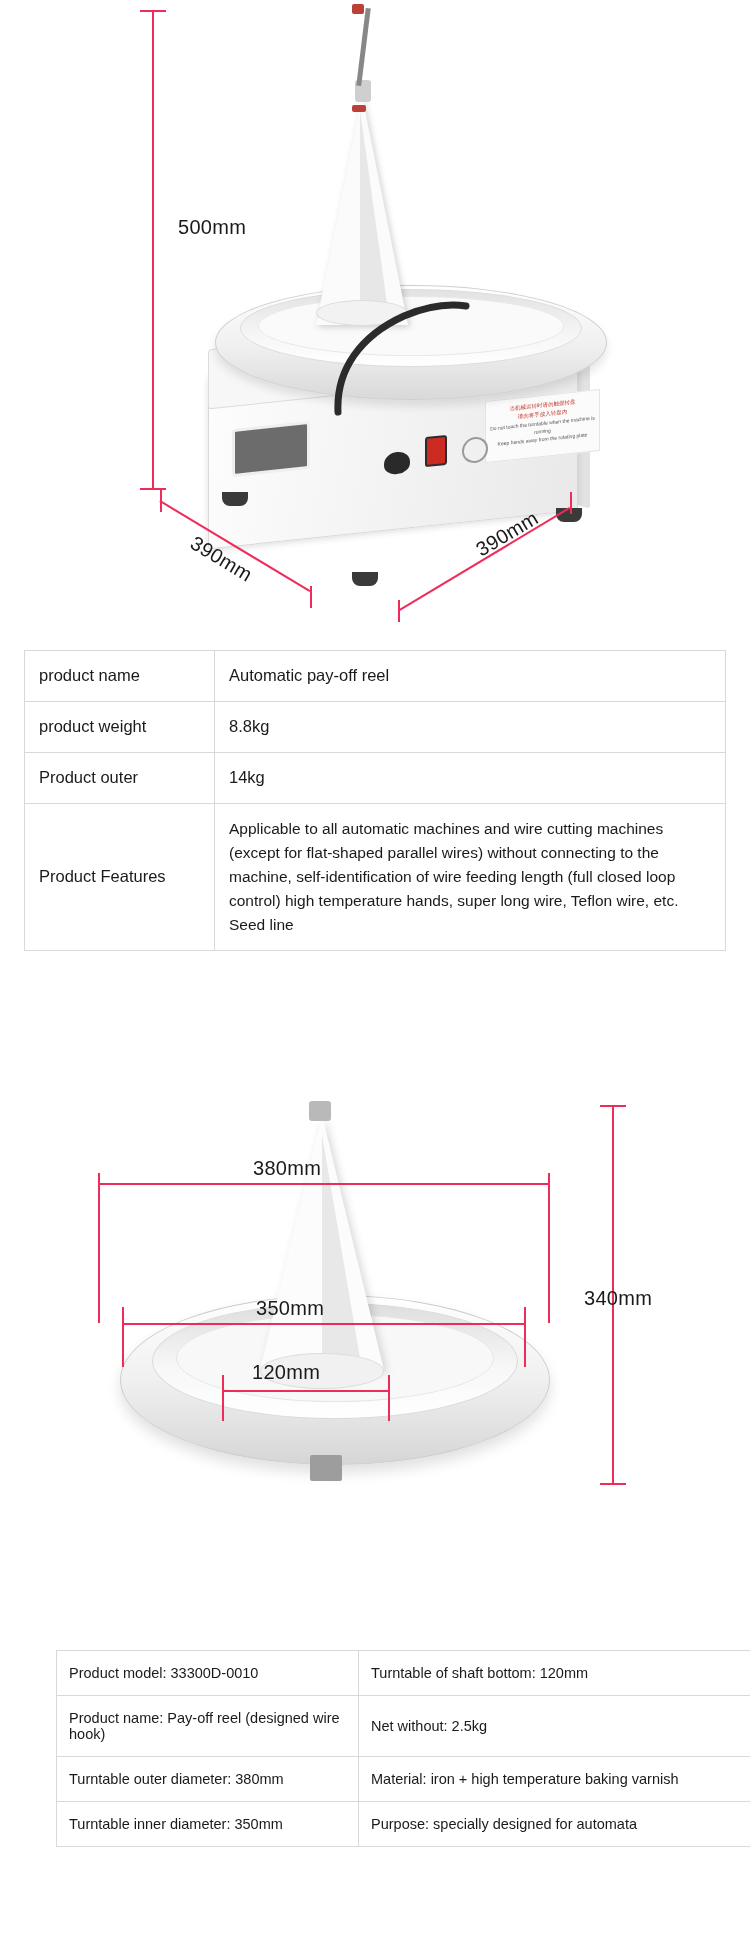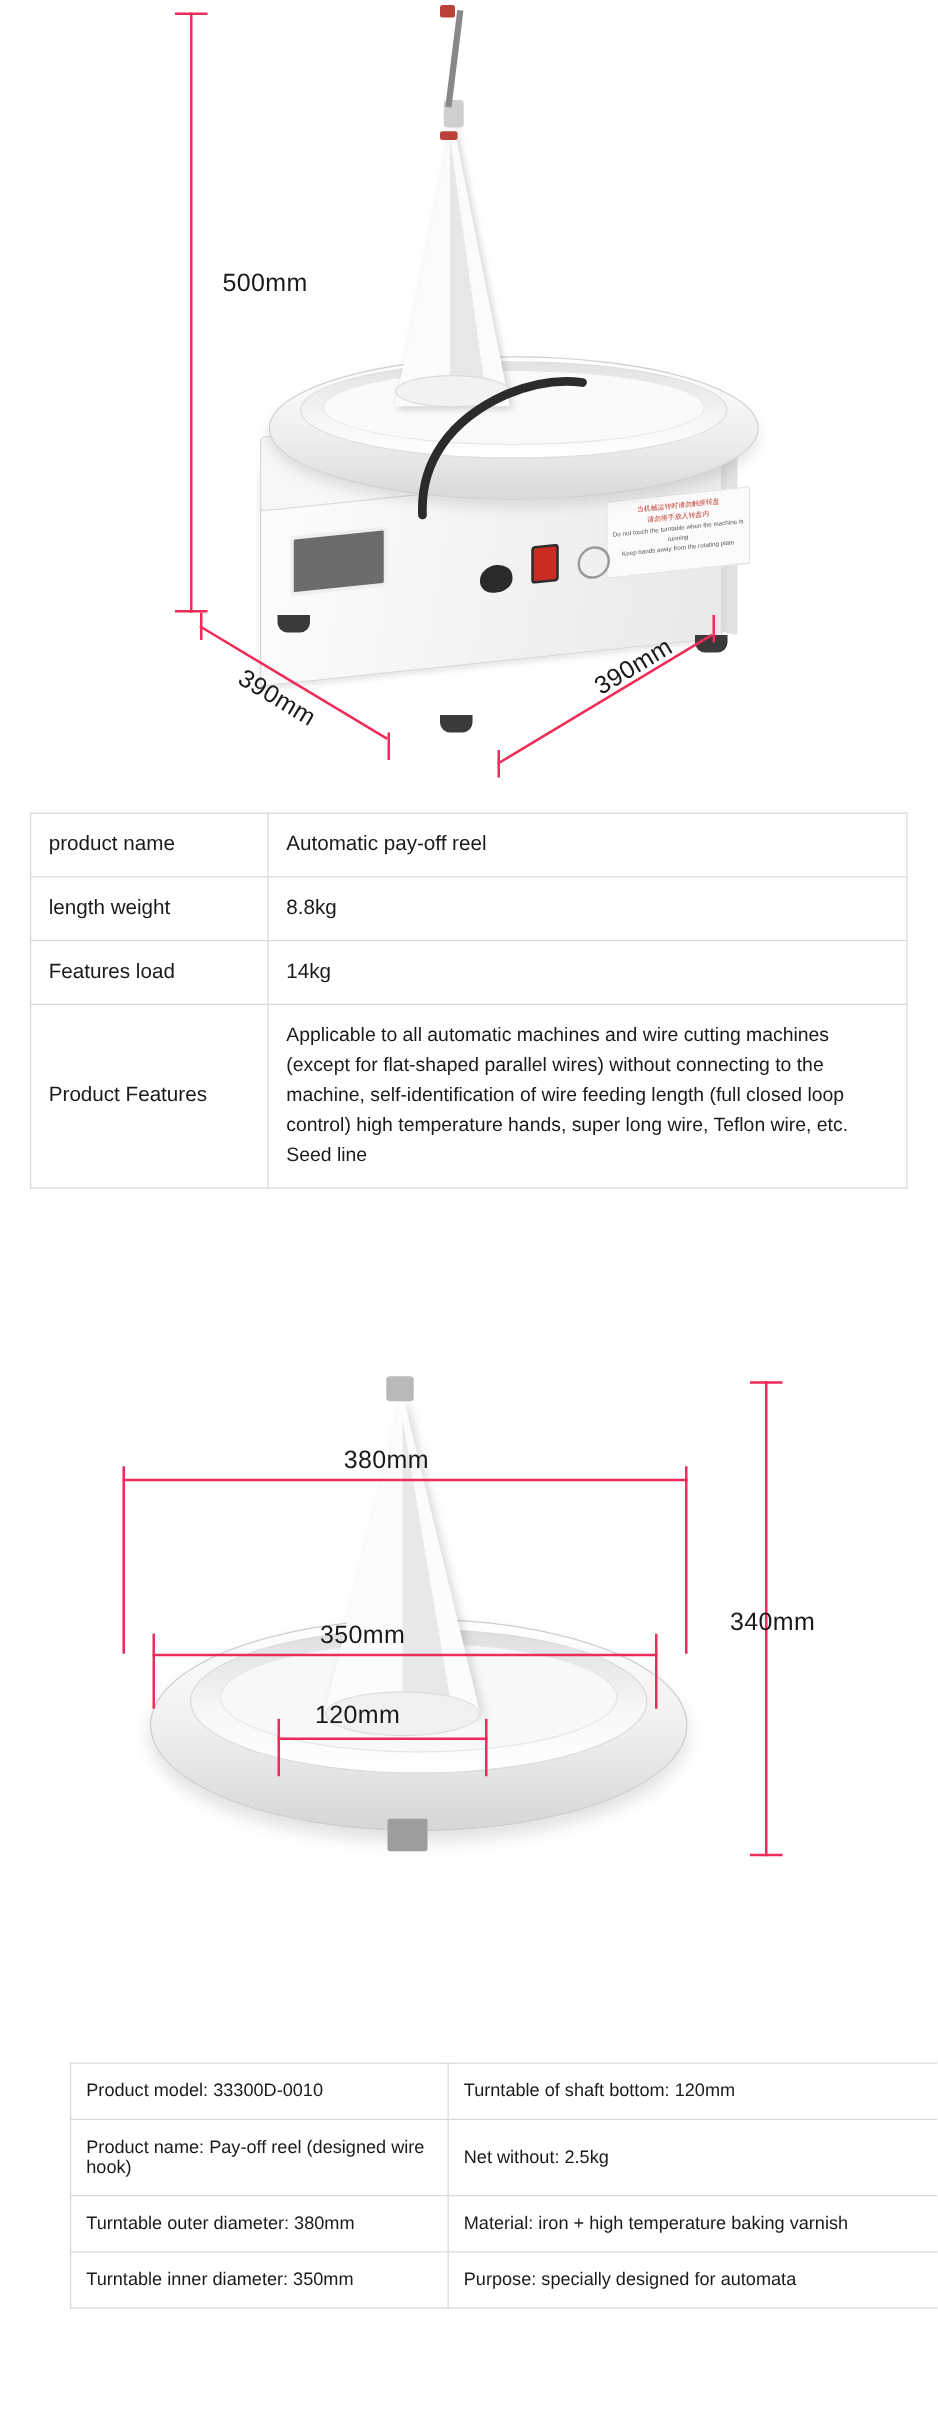--- a/index.html
+++ b/index.html
@@ -391,25 +391,25 @@
   </div>
 
   <div class="table-block" style="top:650px; border:none;">
     <table class="spec">
       <tbody>
         <tr>
           <td class="key">product name</td>
           <td>Automatic pay-off reel</td>
         </tr>
         <tr>
-          <td class="key">length weight</td>
+          <td class="key">product weight</td>
           <td>8.8kg</td>
         </tr>
         <tr>
-          <td class="key">Features load</td>
+          <td class="key">Product outer</td>
           <td>14kg</td>
         </tr>
         <tr>
           <td class="key">Product Features</td>
           <td class="feat">Applicable to all automatic machines and wire cutting machines (except for flat-shaped parallel wires) without connecting to the machine, self-identification of wire feeding length (full closed loop control) high temperature hands, super long wire, Teflon wire, etc. Seed line</td>
         </tr>
       </tbody>
     </table>
   </div>
 
@@ -420,21 +420,21 @@
     <div class="f2-dish-inner2"></div>
     <div class="f2-foot"></div>
     <div class="f2-cone"></div>
     <div class="f2-cone-shade"></div>
     <div class="f2-cone-base"></div>
     <div class="f2-tip"></div>
 
     <div class="dimline dh" style="left:98px; top:88px; width:452px;"></div>
     <div class="dimline dv" style="left:98px; top:78px; height:150px;"></div>
     <div class="dimline dv" style="left:548px; top:78px; height:150px;"></div>
-    <div class="dimtext" style="left:253px; top:62px;margin-left:22px;">380mm</div>
+    <div class="dimtext" style="left:253px; top:62px;">380mm</div>
 
     <div class="dimline dh" style="left:122px; top:228px; width:404px;"></div>
     <div class="dimline dv" style="left:122px; top:212px; height:60px;"></div>
     <div class="dimline dv" style="left:524px; top:212px; height:60px;"></div>
     <div class="dimtext" style="left:256px; top:202px;">350mm</div>
 
     <div class="dimline dh" style="left:222px; top:295px; width:168px;"></div>
     <div class="dimline dv" style="left:222px; top:280px; height:46px;"></div>
     <div class="dimline dv" style="left:388px; top:280px; height:46px;"></div>
     <div class="dimtext" style="left:252px; top:266px;">120mm</div>

